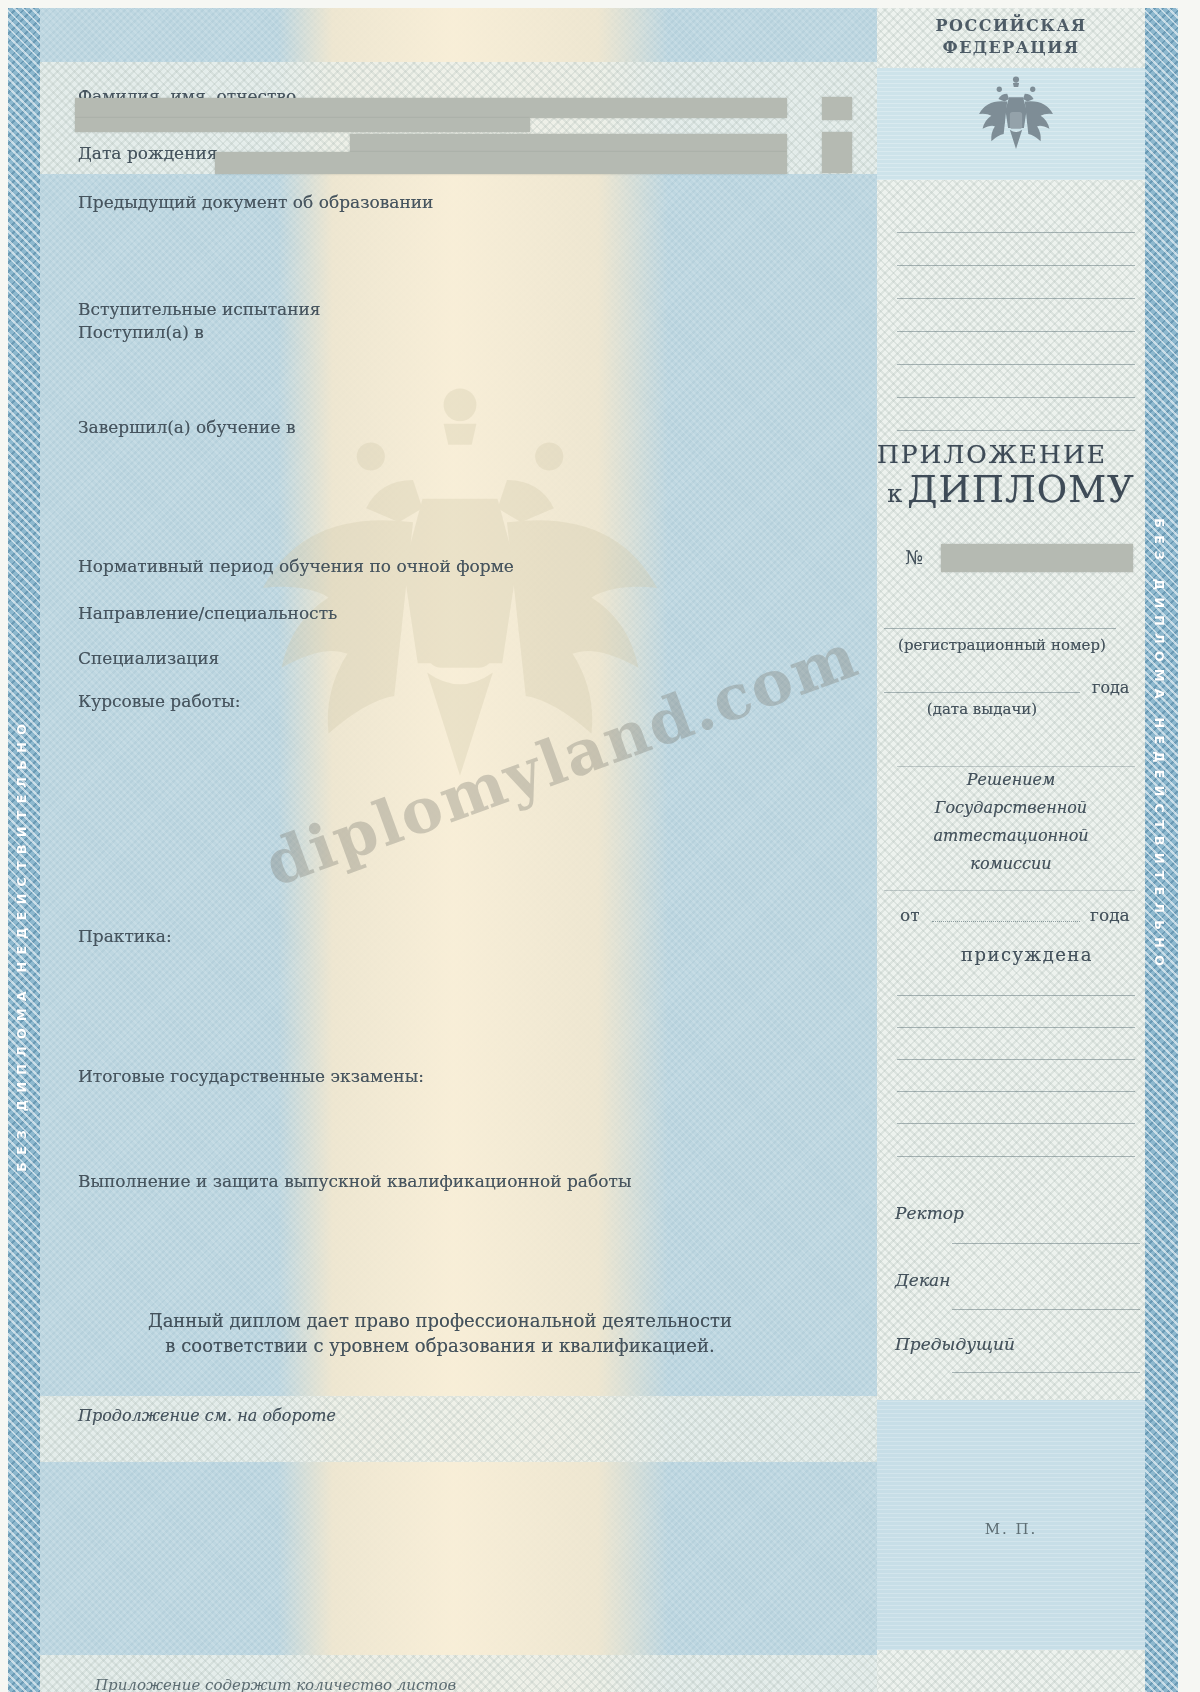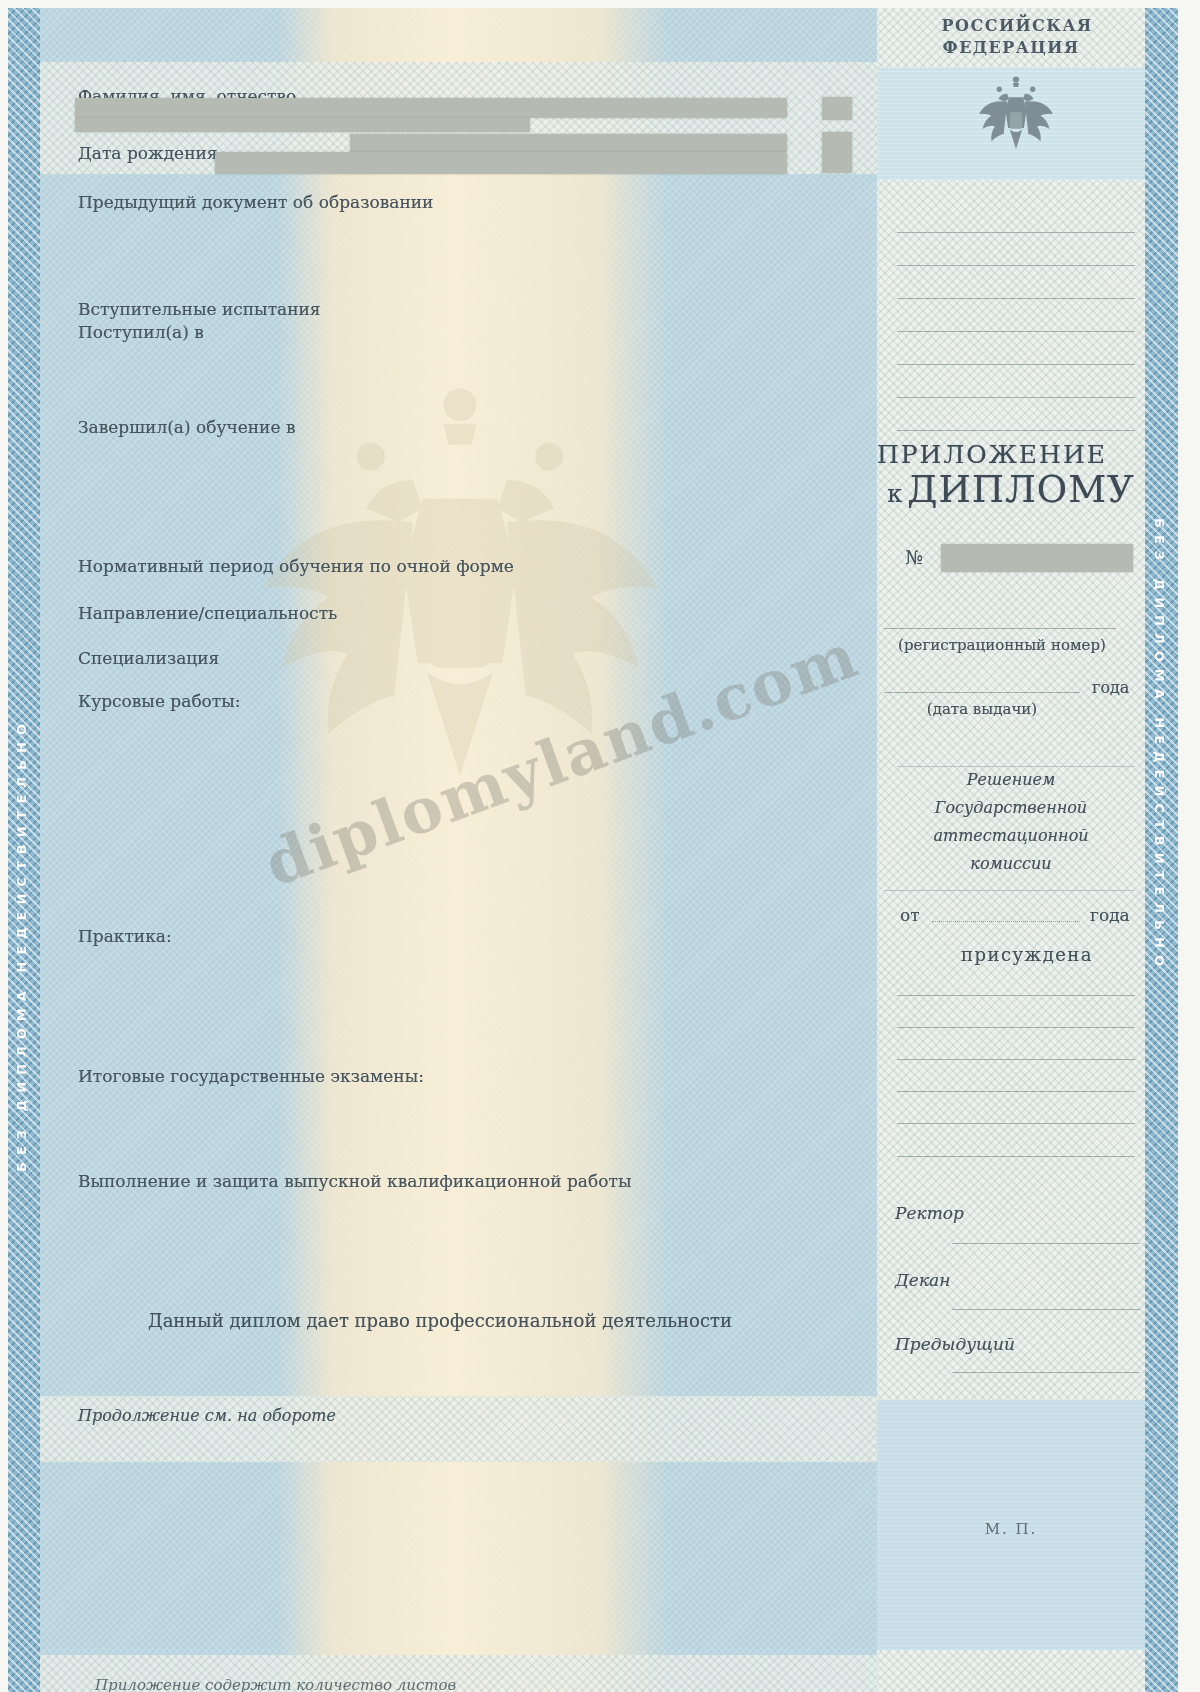--- a/index.html
+++ b/index.html
@@ -140,24 +140,25 @@
   <div class="abs lbl" style="left:78px;top:556px;">Нормативный период обучения по очной форме</div>
   <div class="abs lbl" style="left:78px;top:603px;">Направление/специальность</div>
   <div class="abs lbl" style="left:78px;top:648px;">Специализация</div>
   <div class="abs lbl" style="left:78px;top:691px;">Курсовые работы:</div>
   <div class="abs lbl" style="left:78px;top:926px;">Практика:</div>
   <div class="abs lbl" style="left:78px;top:1066px;">Итоговые государственные экзамены:</div>
   <div class="abs lbl" style="left:78px;top:1171px;">Выполнение и защита выпускной квалификационной работы</div>
 
   <div class="abs statement">
     <div>Данный диплом дает право профессиональной деятельности</div>
+    <div>в соответствии с уровнем образования и квалификацией.</div>
   </div>
   <div class="abs lbl ital" style="left:78px;top:1406px;font-size:16px;">Продолжение см. на обороте</div>
 
-  <div class="abs fed" style="top:16px;margin-left:6px;">РОССИЙСКАЯ</div>
+  <div class="abs fed" style="top:16px;">РОССИЙСКАЯ</div>
   <div class="abs fed" style="top:38px;">ФЕДЕРАЦИЯ</div>
 
   <svg class="abs" style="left:972px;top:72px;width:88px;height:104px;" viewBox="0 0 200 230">
     <g fill="#7e8d96">
       <circle cx="100" cy="14" r="7"></circle>
         <path d="M93 22h14l-2 9h-10z"></path>
       <circle cx="62" cy="36" r="6"></circle>
         <circle cx="138" cy="36" r="6"></circle>
       <path d="M80 46q-14 0-20 12l14 6 10-6z"></path>
         <path d="M120 46q14 0 20 12l-14 6-10-6z"></path>

